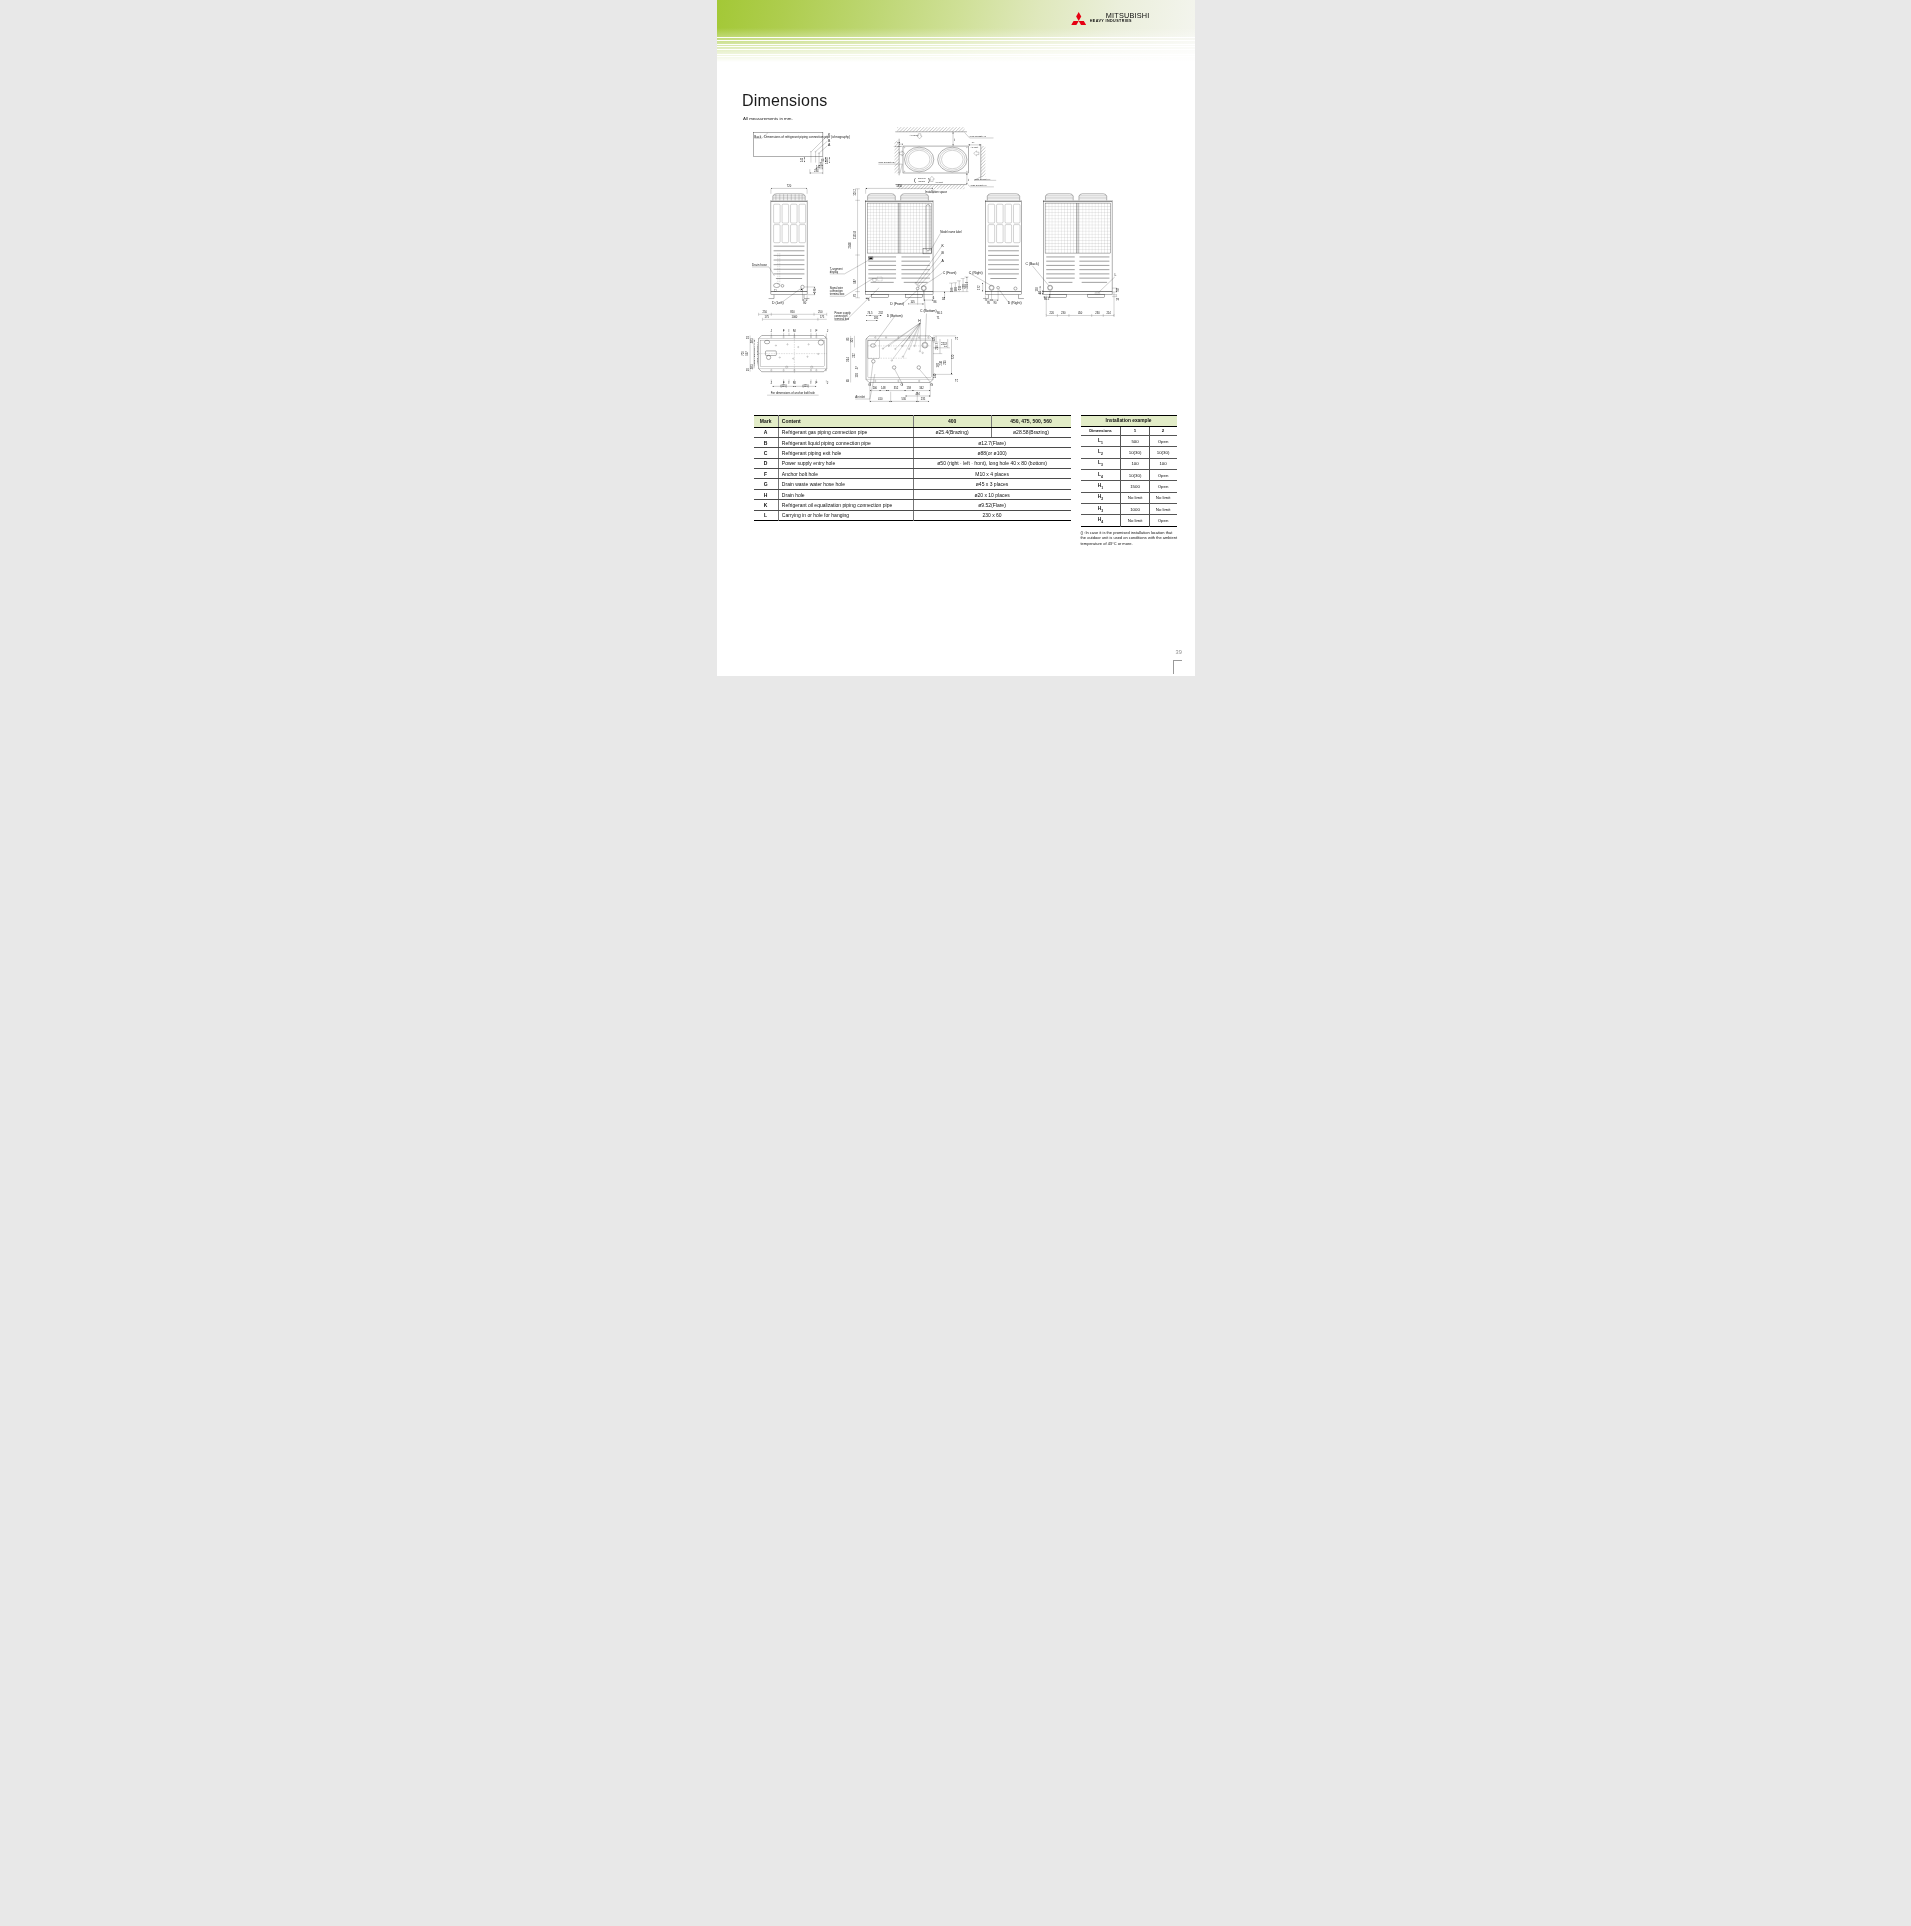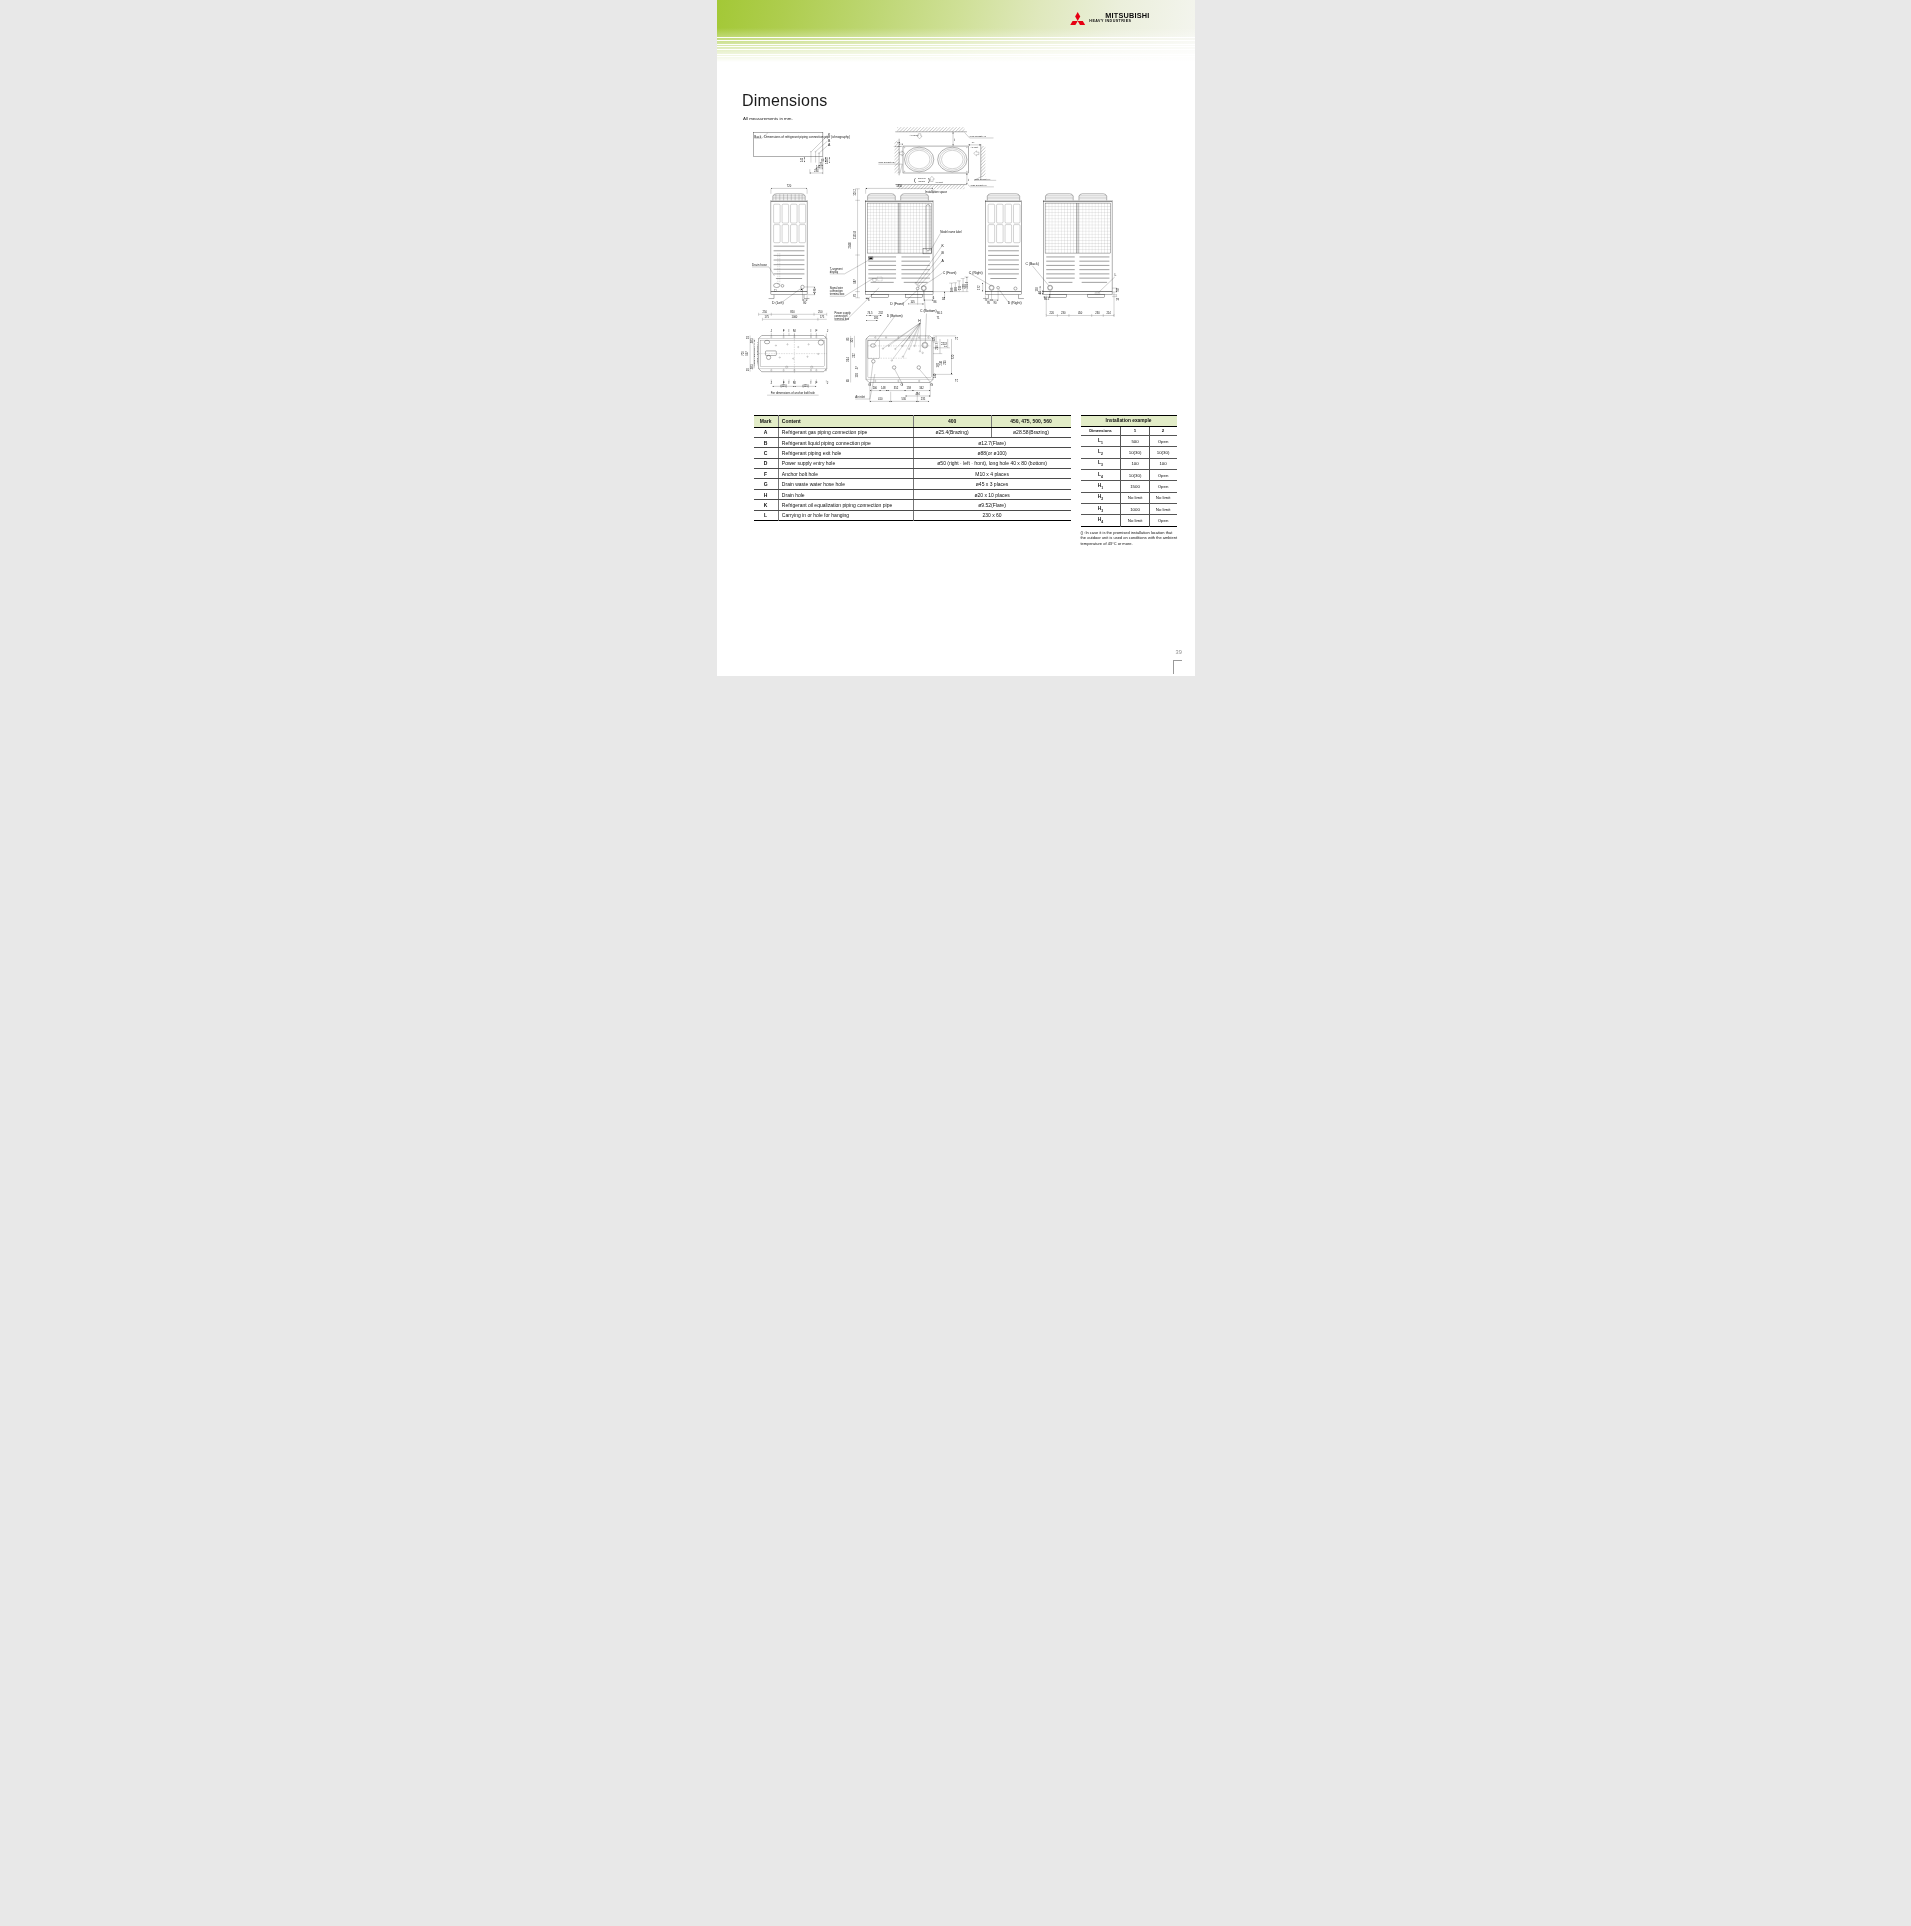--- a/index.html
+++ b/index.html
@@ -7,21 +7,21 @@
         font-family:"Liberation Sans",sans-serif;color:#111;overflow:hidden;}
   
   .band{position:absolute;left:0;top:0;width:478px;height:62px;
     background:
       linear-gradient(to bottom, rgba(255,255,255,0) 0%, rgba(255,255,255,0) 45%, rgba(255,255,255,.75) 82%, #ffffff 100%),
       linear-gradient(102deg,#a3c836 0%,#aecd4e 14%,#bdd672 32%,#cfe097 50%,#dfe8bc 66%,#ebefdb 82%,#f4f5ef 100%);}
   .stripe{position:absolute;left:0;width:100%;height:0.8px;background:rgba(255,255,255,.95);}
   .logo{position:absolute;top:11.6px;right:45px;display:flex;align-items:flex-start;gap:3.5px;}
   .logo svg{display:block;}
   .wordmark{line-height:1;}
-  .wm1{font-size:7.3px;font-weight:700;letter-spacing:0.2px;color:#0c0c0c;padding-left:16px;}
+  .wm1{font-size:7.3px;font-weight:400;letter-spacing:0.2px;color:#0c0c0c;padding-left:16px;}
   .wm2{font-size:3.7px;font-weight:900;letter-spacing:0.4px;color:#0c0c0c;margin-top:0.8px;}
   
   h1{position:absolute;left:25.4px;top:92px;margin:0;font-size:16px;font-weight:400;letter-spacing:0.2px;color:#1a1a1a;}
   .sub{position:absolute;left:26.6px;top:116px;font-size:4.4px;color:#1a1a1a;}
   
   .draw{position:absolute;left:5.4px;top:126px;width:439px;height:285px;}
   .draw svg{width:100%;height:100%;}
   .draw text{fill:#141414;}
   .ln{stroke:#1c1c1c;stroke-width:.9;fill:none;}
   .tn{stroke:#1c1c1c;stroke-width:.5;fill:none;}

